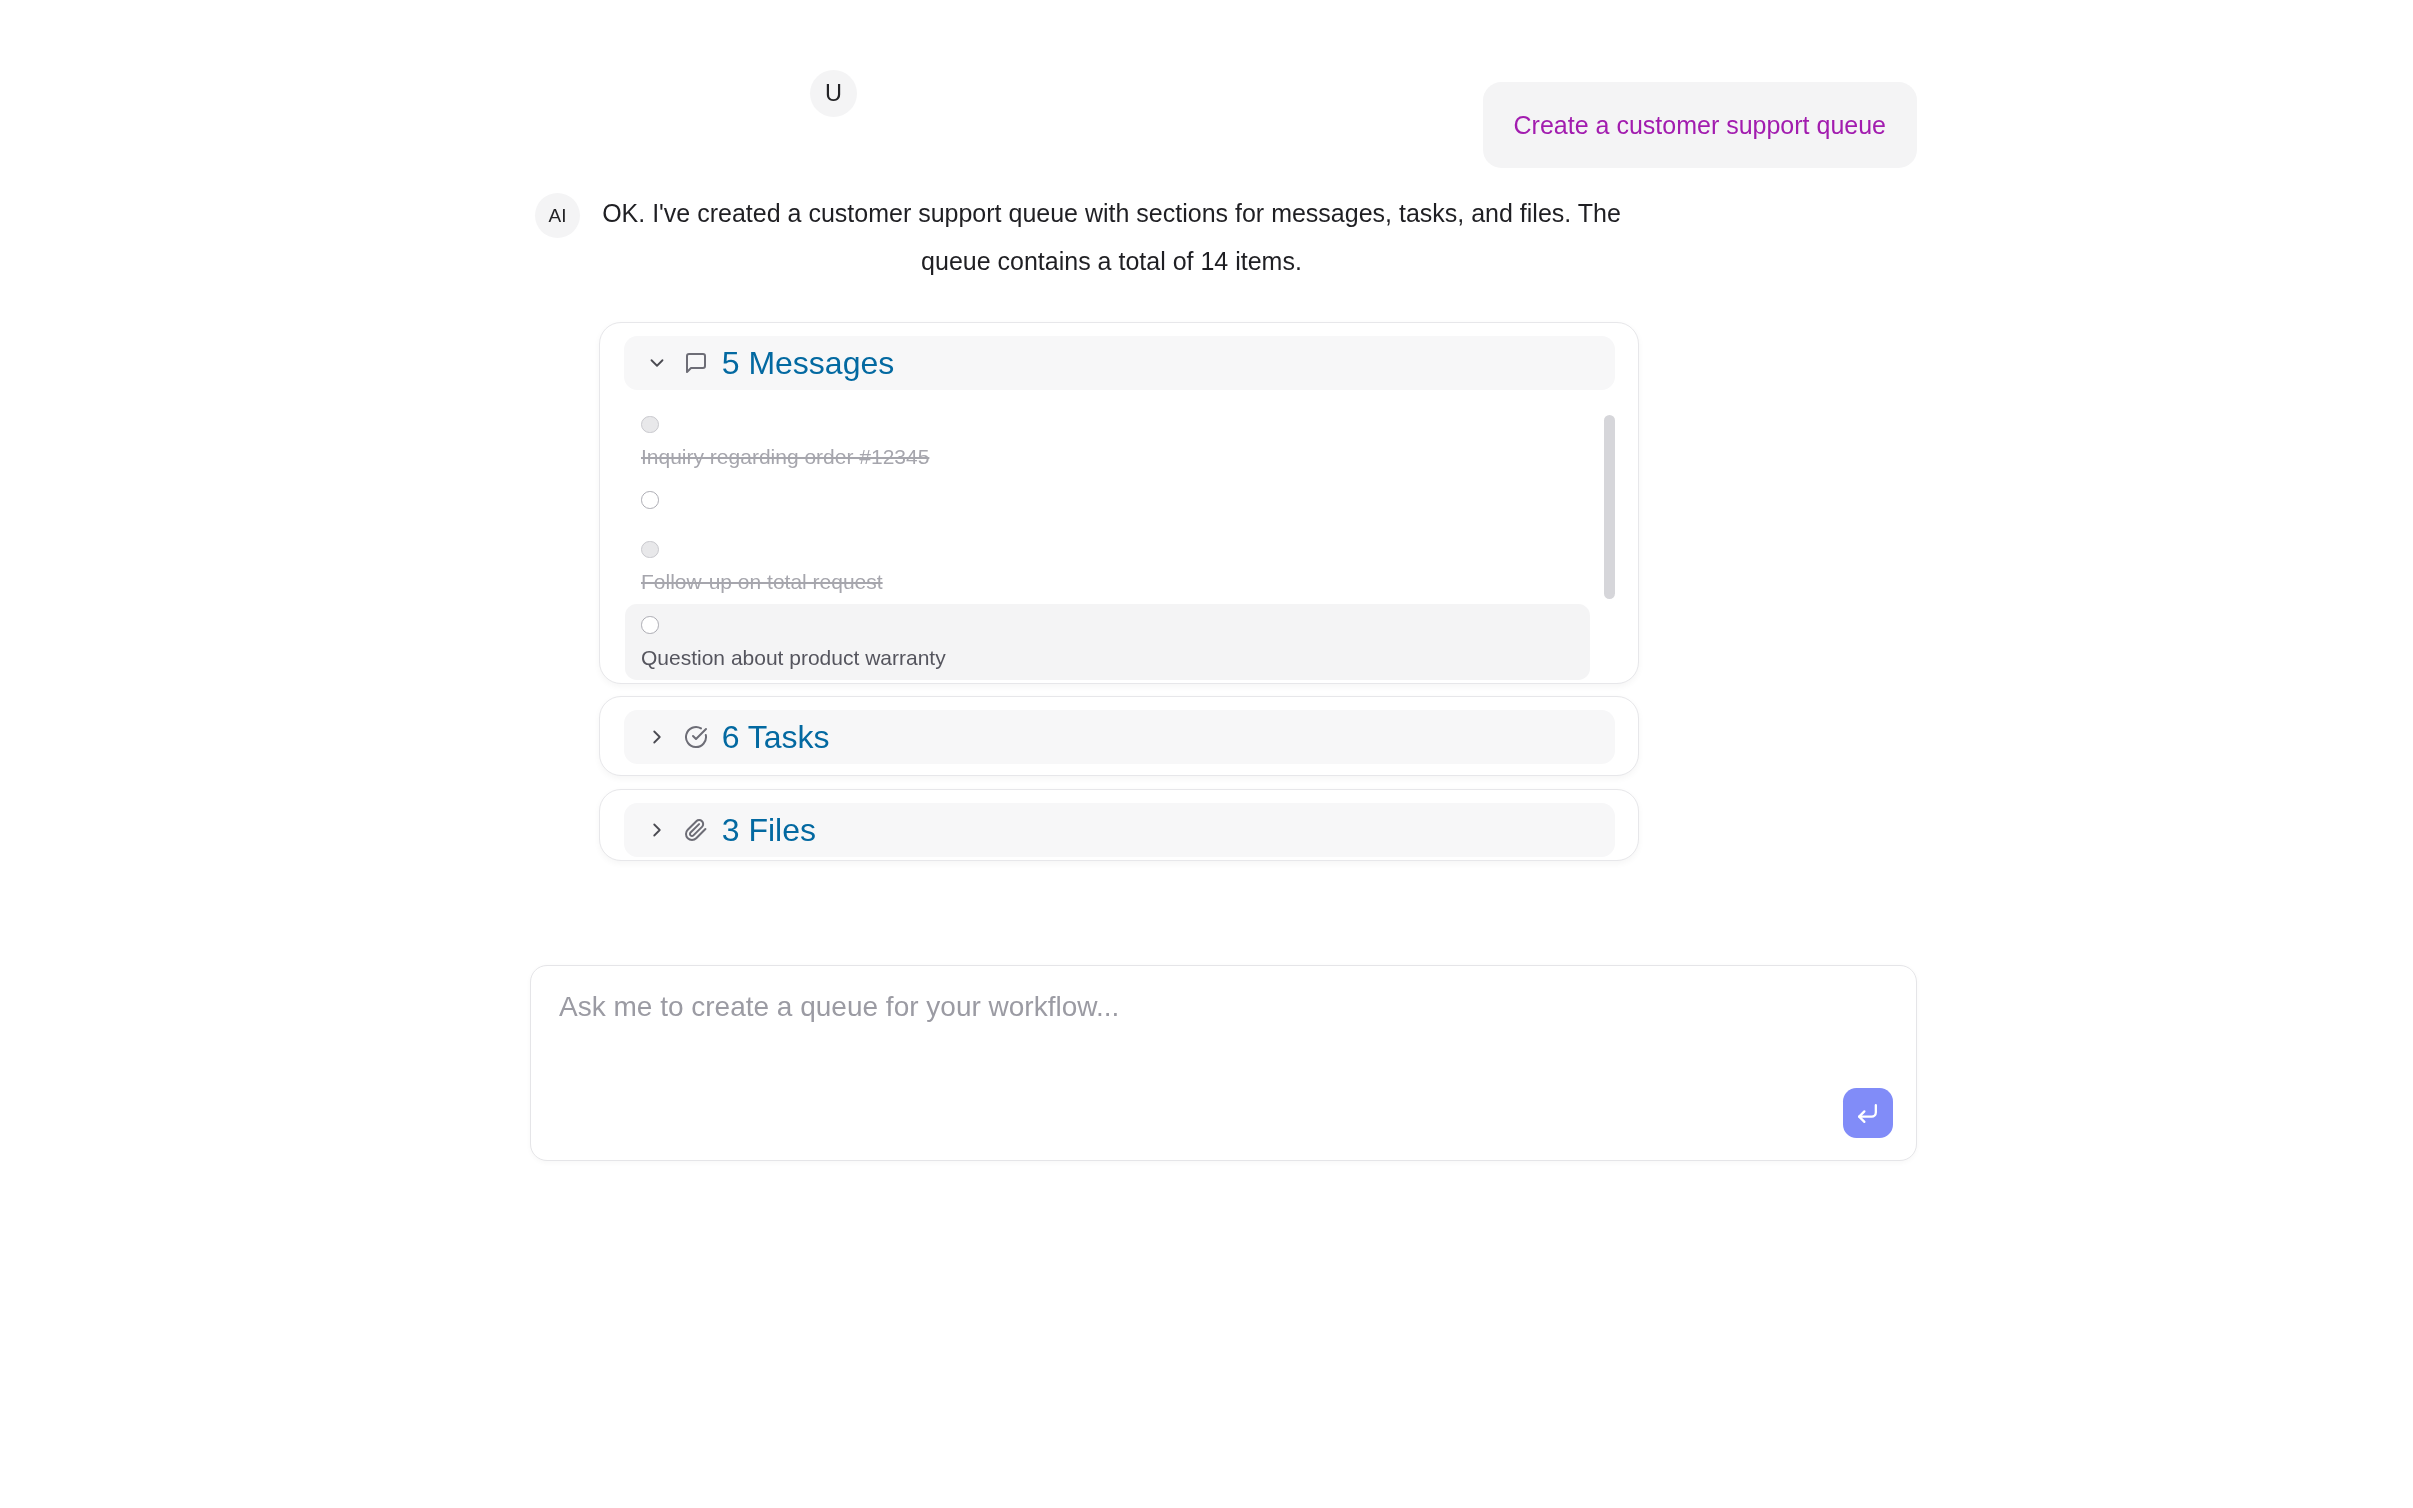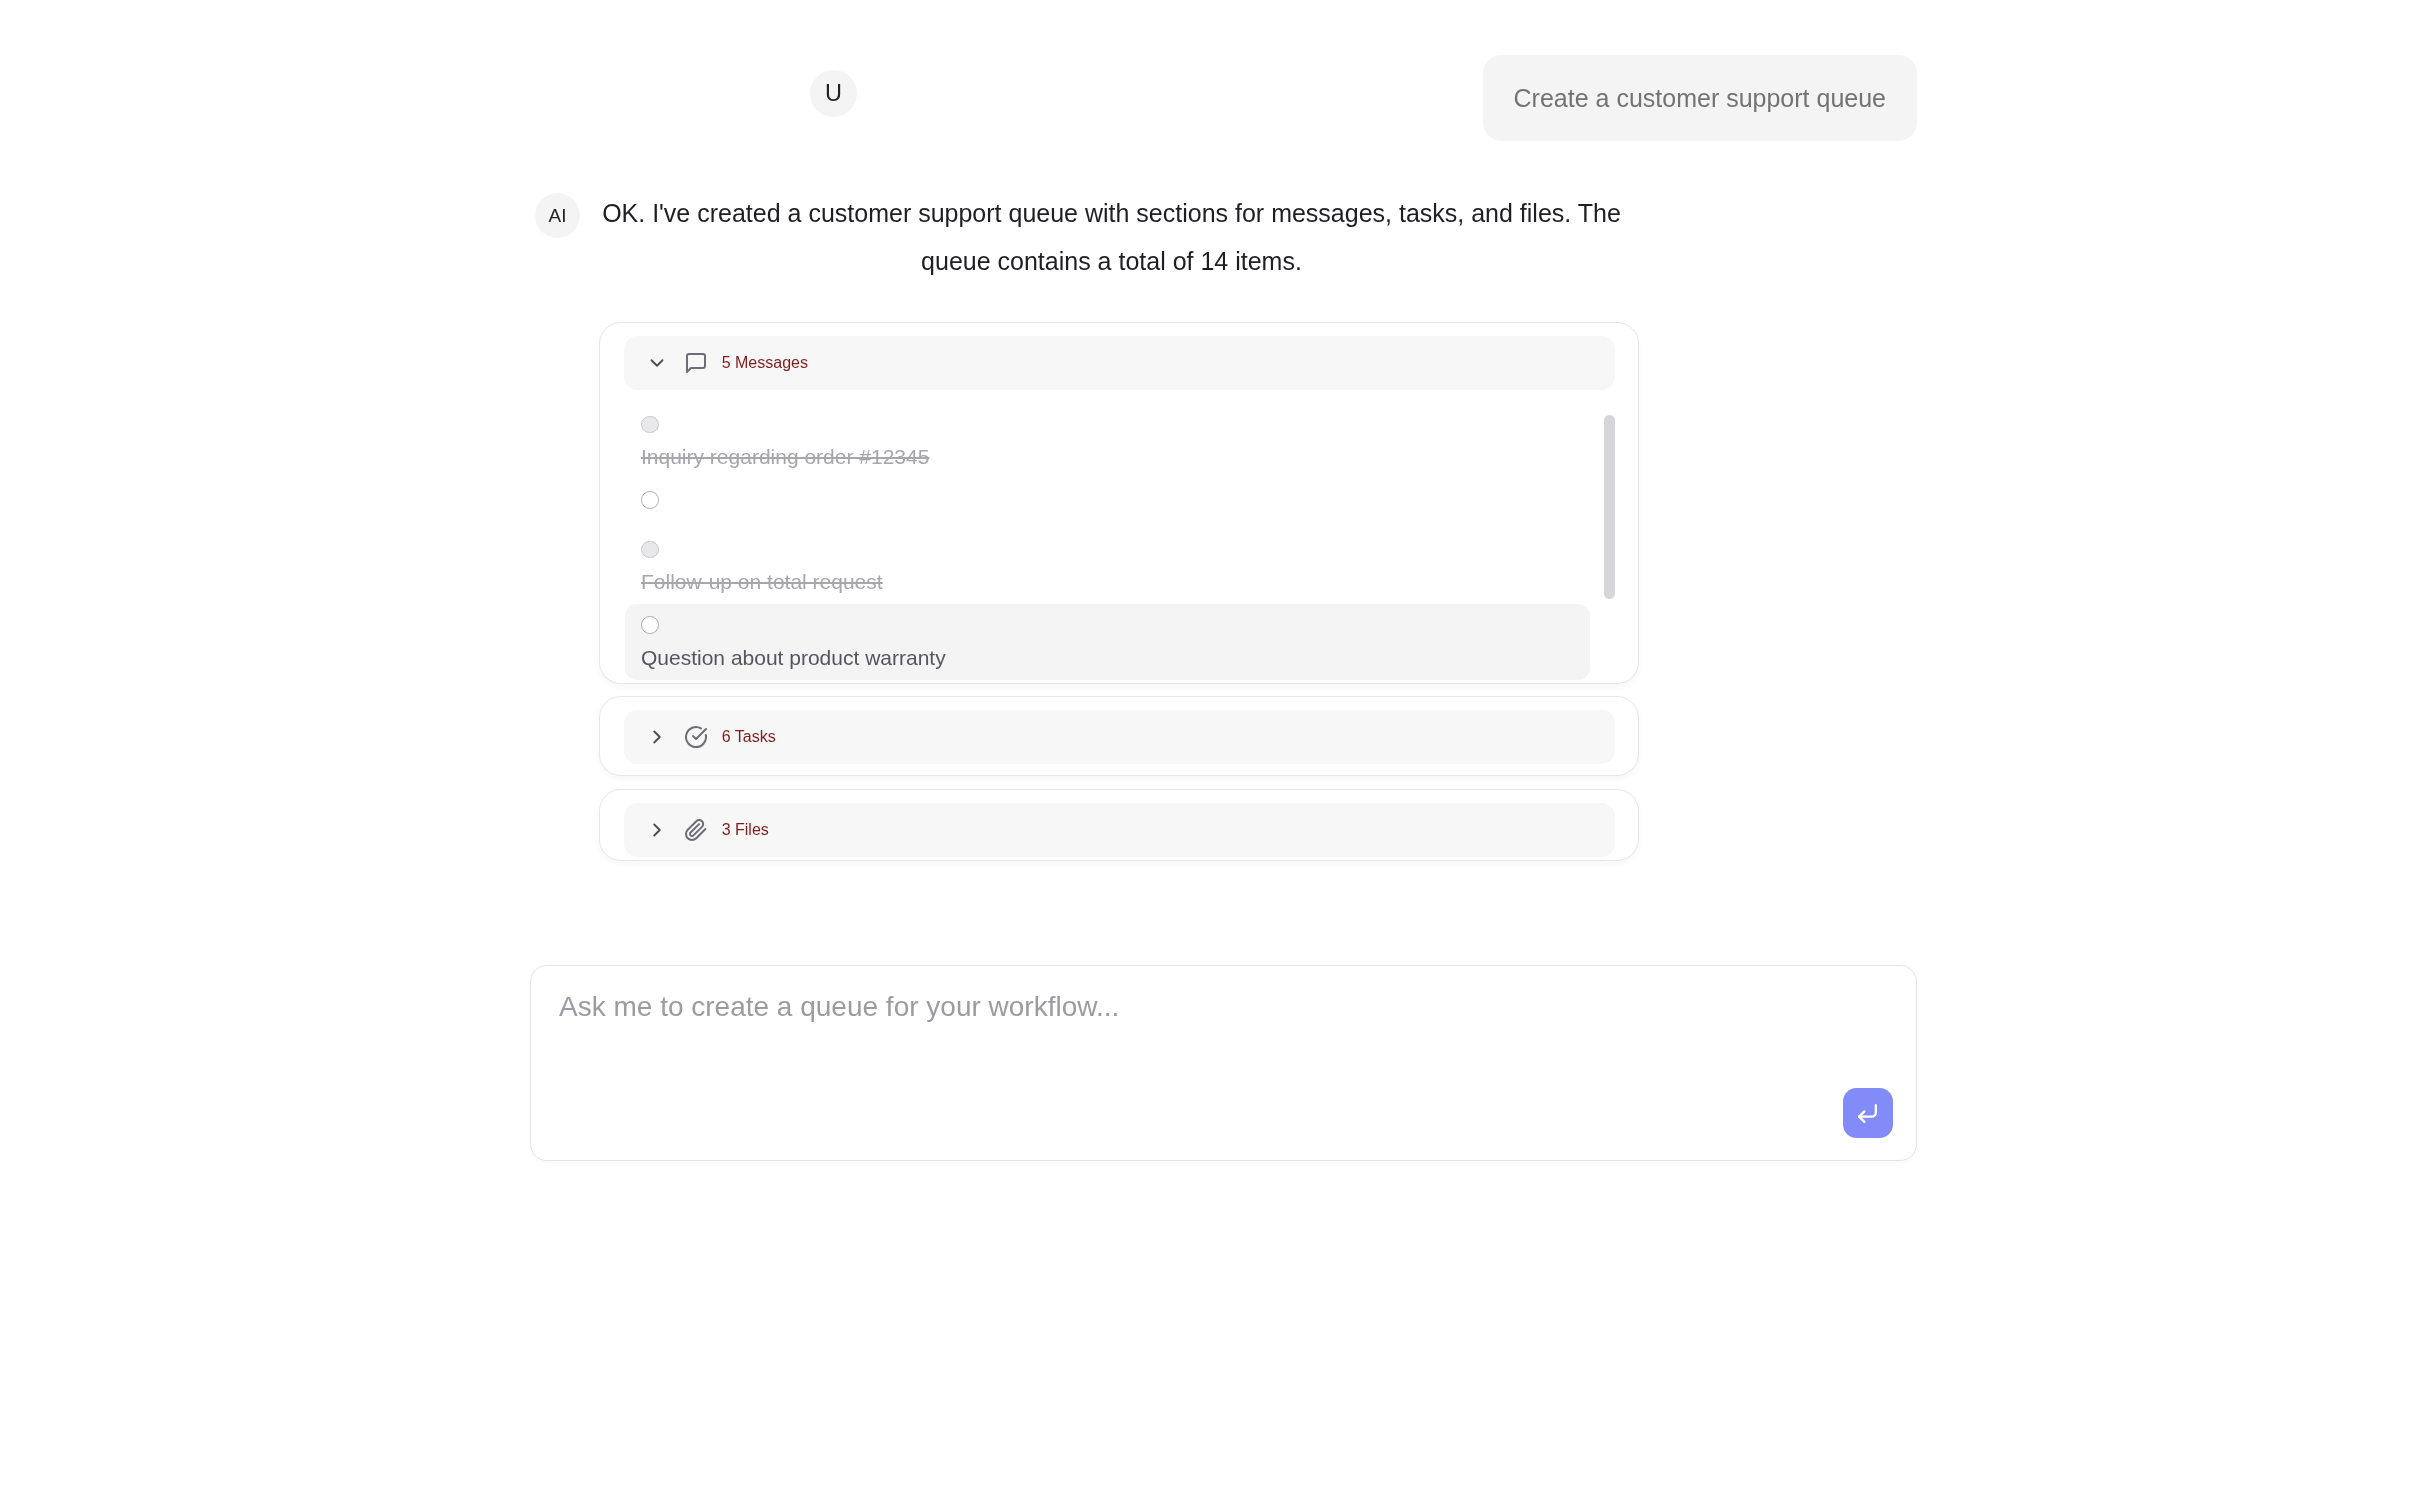--- a/index.html
+++ b/index.html
@@ -23,27 +23,27 @@
     align-items: center;
     justify-content: center;
   }
   .avatar-user { left: 810px; top: 70px; width: 47px; height: 47px; font-size: 23.5px; }
   .avatar-ai   { left: 535px; top: 193px; width: 45px; height: 45px; font-size: 19px; }
 
   
   .user-bubble {
     position: absolute;
     right: 496px;
-    top: 55px;
+    top: 82px;
     background: #f4f4f5;
     border-radius: 18.4px;
     padding: 28px 31px;
     font-size: 25px;
     line-height: 30px;
-    color: #737373;
+    color: #a21caf;
     white-space: nowrap;
   }
 
   
   .ai-message {
     position: absolute;
     left: 598px;
     top: 189px;
     max-width: 1027px;
     font-size: 25px;
@@ -77,22 +77,22 @@
     border-radius: 13.4px;
     display: flex;
     align-items: center;
     padding-left: 22px;
     cursor: pointer;
   }
   .section-header .chev { width: 22px; height: 22px; color: #4b4b52; flex: none; }
   .section-header .secicon { width: 24px; height: 24px; color: #6d6d76; margin-left: 16px; flex: none; }
   .section-header .seclabel {
     margin-left: 14.2px;
-    font-size: 16px;
-    color: #7f1d1d;
+    font-size: 32px;
+    color: #0369a1;
   }
 
   
   .msg-list {
     position: absolute;
     left: 25px;
     top: 81px;
     width: 965px;
   }
   .queue-item {

